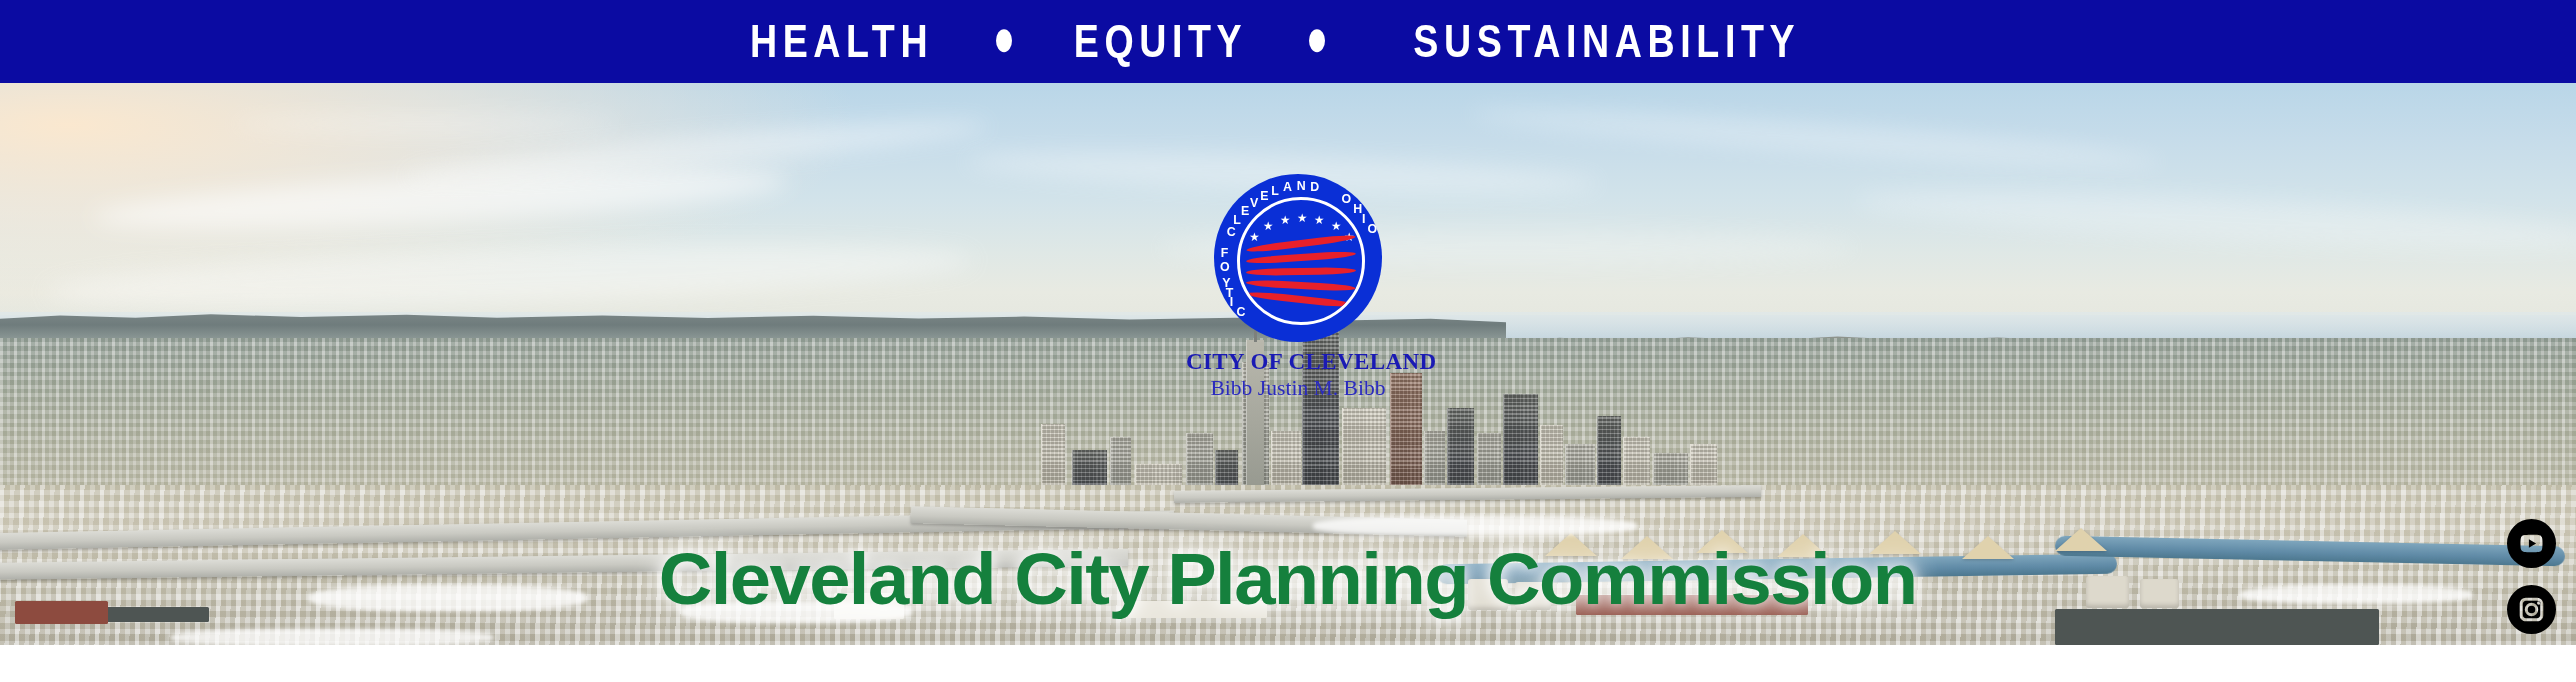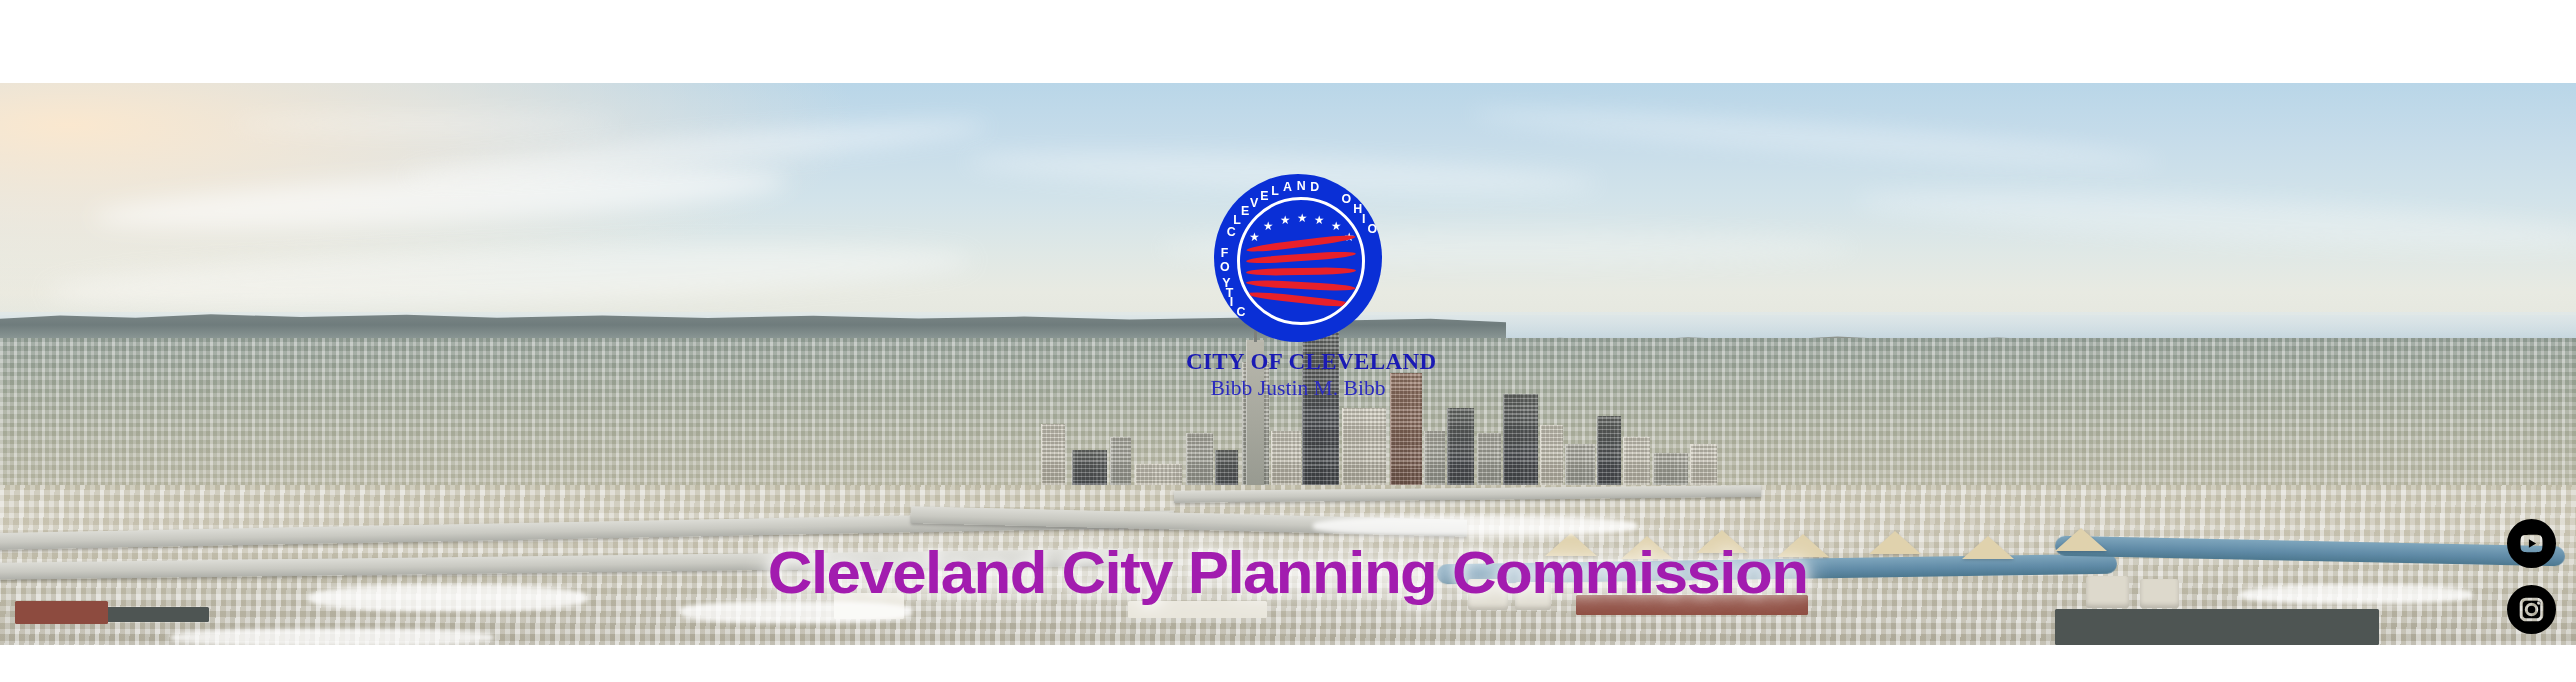--- a/index.html
+++ b/index.html
@@ -204,24 +204,24 @@
     color:#2b2bbe;
     font-family:"Liberation Serif", serif;
     font-weight:400;font-size:21.6px;line-height:1.05;
     white-space:nowrap;
   }
 
   
   #main-title{
     position:absolute;left:0;top:460px;width:2576px;
     text-align:center;
-    color:#a21caf;
+    color:#15803d;
     font-family:"Liberation Sans", sans-serif;
     font-weight:700;
-    font-size:60px;
+    font-size:72px;
     line-height:1;
     letter-spacing:-1.5px;
     white-space:nowrap;
     text-shadow:
       0 0 12.4px rgba(255,255,255,.95),
       0 0 23px rgba(255,255,255,.85),
       0 0 36px rgba(255,255,255,.55);
   }
   #main-title .t{display:inline-block;transform:scaleX(1.03);transform-origin:center;}
 
@@ -240,20 +240,29 @@
   
   #bottom-strip{
     position:absolute;left:0;top:645px;width:2576px;height:37px;background:#ffffff;
   }
 </style>
 </head>
 <body>
 
 <div id="page">
 
+  <div id="tagline-bar">
+    <div id="tagline-inner">
+      <span class="tagline-word">HEALTH</span>
+      <span class="tagline-dot"></span>
+      <span class="tagline-word">EQUITY</span>
+      <span class="tagline-dot"></span>
+      <span class="tagline-word">SUSTAINABILITY</span>
+    </div>
+  </div>
 
   <div id="photo">
 
     <div class="sky"></div>
     <div class="sky-warm"></div>
     <div class="cloud c1"></div>
     <div class="cloud c2"></div>
     <div class="cloud c3"></div>
     <div class="cloud c4"></div>
     <div class="cloud c5"></div>

